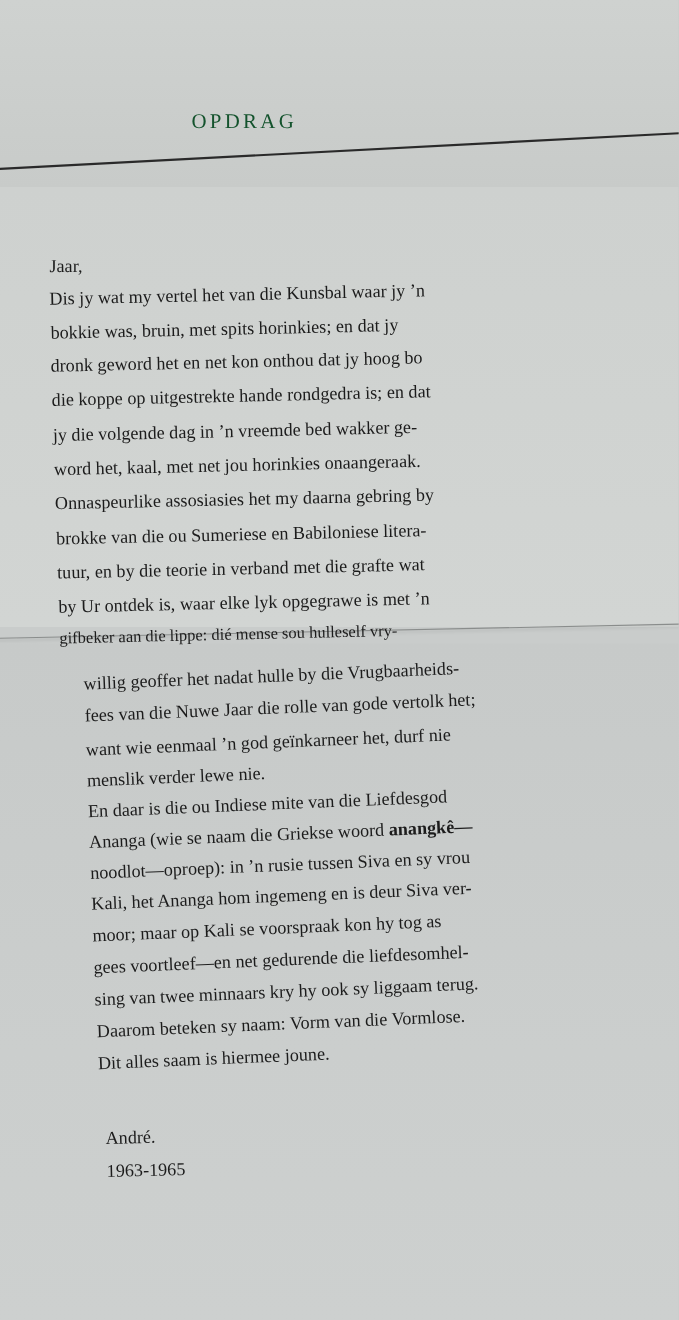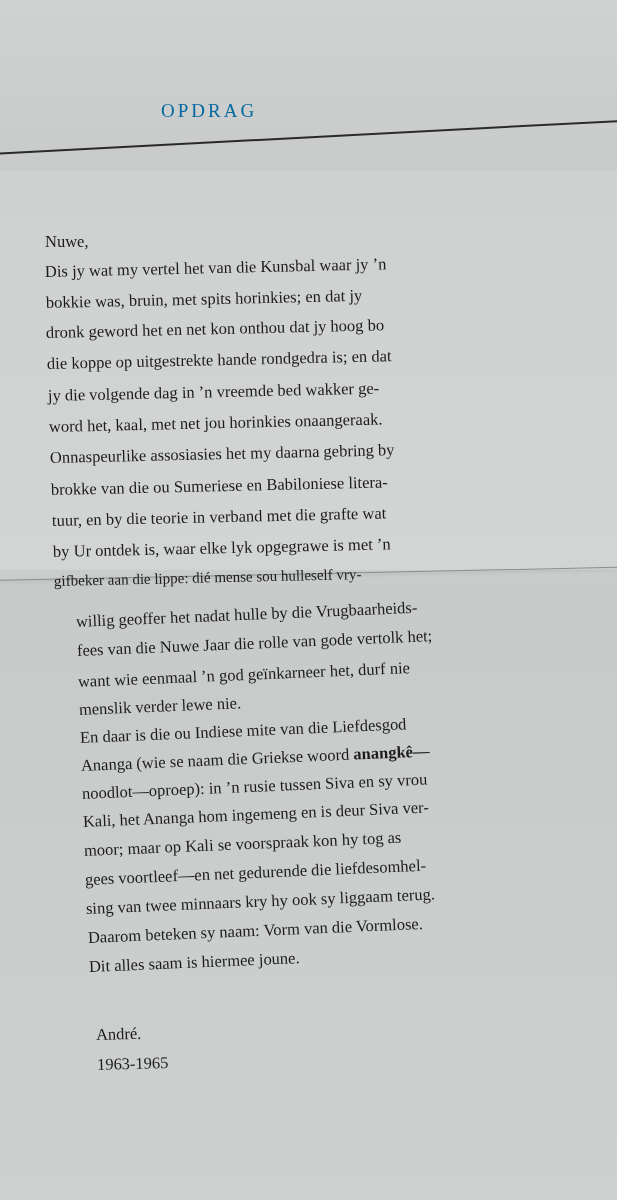--- a/index.html
+++ b/index.html
@@ -7,22 +7,22 @@
     width:617px; height:1200px; overflow:hidden; position:relative;
     background:#c9cccb;
     font-family:"Liberation Serif","DejaVu Serif",serif;
     color:#1c1c1c;
   }
   .page-top {
     position:absolute; left:0; top:0; width:617px; height:170px;
     background:linear-gradient(180deg,#cfd2d0 0%,#c8cbc9 100%);
   }
   .title {
-    position:absolute; left:161px; top:100px;
-    font-size:19px; letter-spacing:3px; color:#0369a1;
+    position:absolute; left:174px; top:100px;
+    font-size:19px; letter-spacing:3px; color:#14532d;
   }
   .rule {
     position:absolute; left:-10px; top:153px; width:640px; height:0;
     border-top:2px solid #2a2a2a;
     transform:rotate(-3deg); transform-origin:left center;
   }
   .sheet1 {
     position:absolute; left:0; top:170px; width:617px; height:400px;
     background:linear-gradient(180deg,#ced1cf 0%,#d2d5d3 100%);
   }
@@ -45,21 +45,21 @@
 <body>
 
 <div class="page-top"></div>
 <div class="title">OPDRAG</div>
 <div class="rule"></div>
 
 <div class="sheet1"></div>
 <div class="fold"></div>
 <div class="sheet2"></div>
 
-<div class="line" style="left:45px;top:232px;">Nuwe,</div>
+<div class="line" style="left:45px;top:232px;">Jaar,</div>
 
 <div>
   <div class="line" style="left:45px;top:262px;transform:rotate(-1.3deg);transform-origin:left;">Dis jy wat my vertel het van die Kunsbal waar jy ’n</div>
   <div class="line" style="left:46px;top:293px;transform:rotate(-1.3deg);transform-origin:left;">bokkie was, bruin, met spits horinkies; en dat jy</div>
   <div class="line" style="left:46px;top:323px;transform:rotate(-1.3deg);transform-origin:left;">dronk geword het en net kon onthou dat jy hoog bo</div>
   <div class="line" style="left:47px;top:354px;transform:rotate(-1.3deg);transform-origin:left;">die koppe op uitgestrekte hande rondgedra is; en dat</div>
   <div class="line" style="left:48px;top:386px;transform:rotate(-1.3deg);transform-origin:left;">jy die volgende dag in ’n vreemde bed wakker ge-</div>
   <div class="line" style="left:49px;top:417px;transform:rotate(-1.3deg);transform-origin:left;">word het, kaal, met net jou horinkies onaangeraak.</div>
   <div class="line" style="left:50px;top:448px;transform:rotate(-1.3deg);transform-origin:left;">Onnaspeurlike assosiasies het my daarna gebring by</div>
   <div class="line" style="left:51px;top:480px;transform:rotate(-1.3deg);transform-origin:left;">brokke van die ou Sumeriese en Babiloniese litera-</div>

